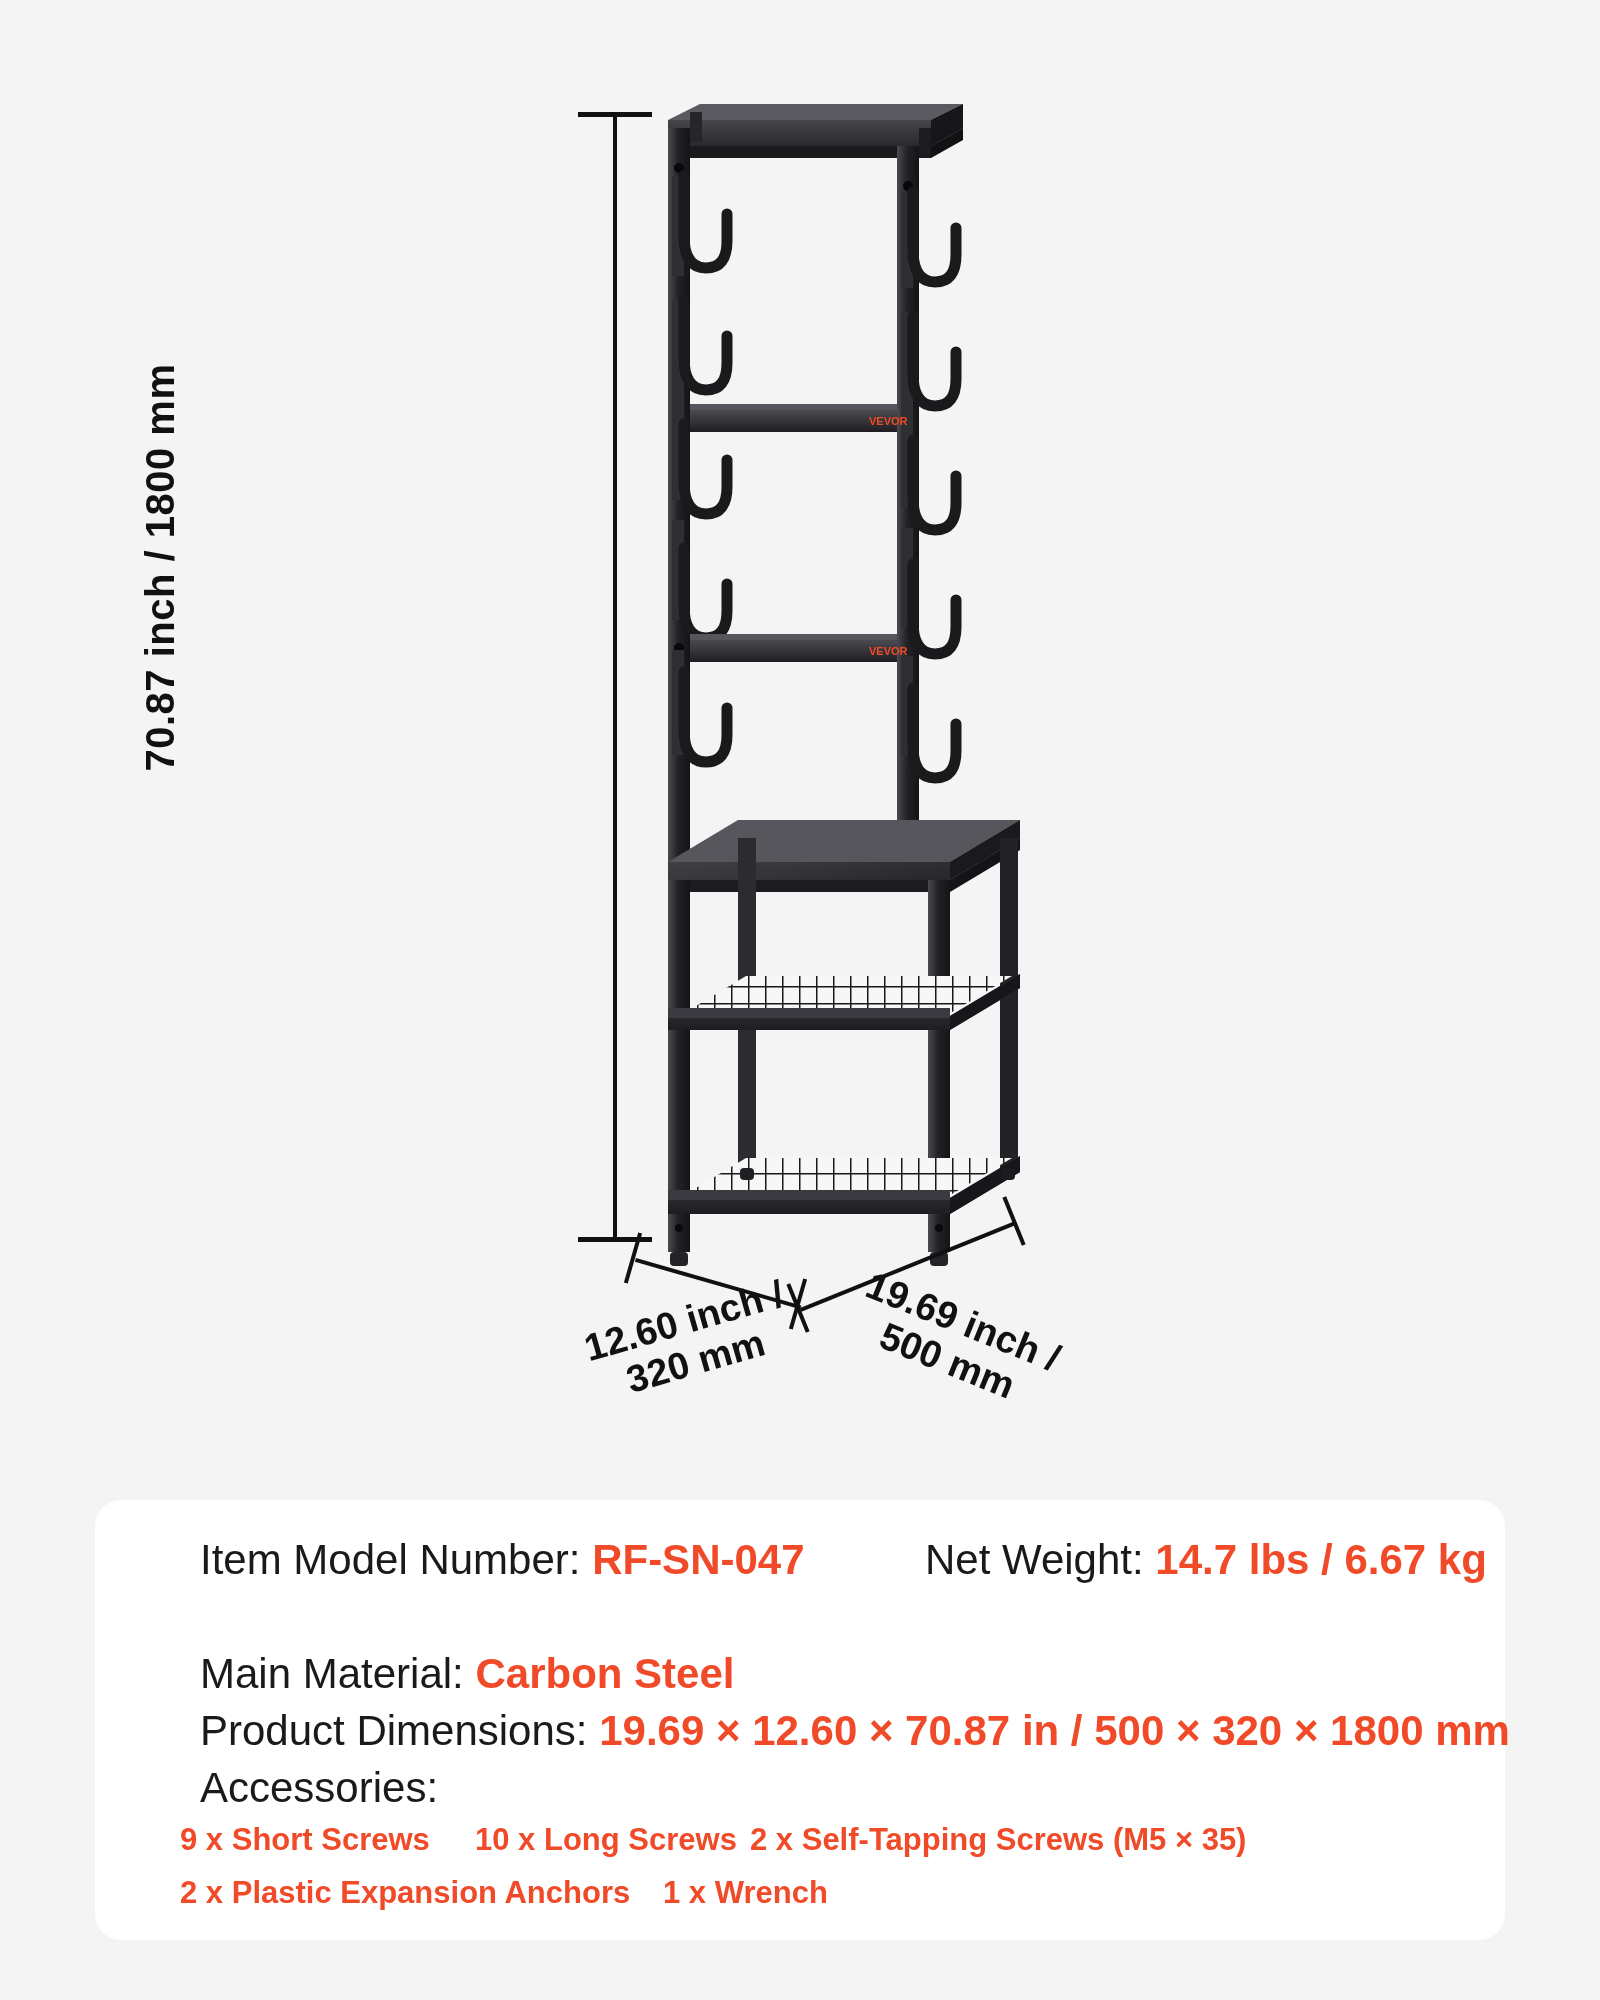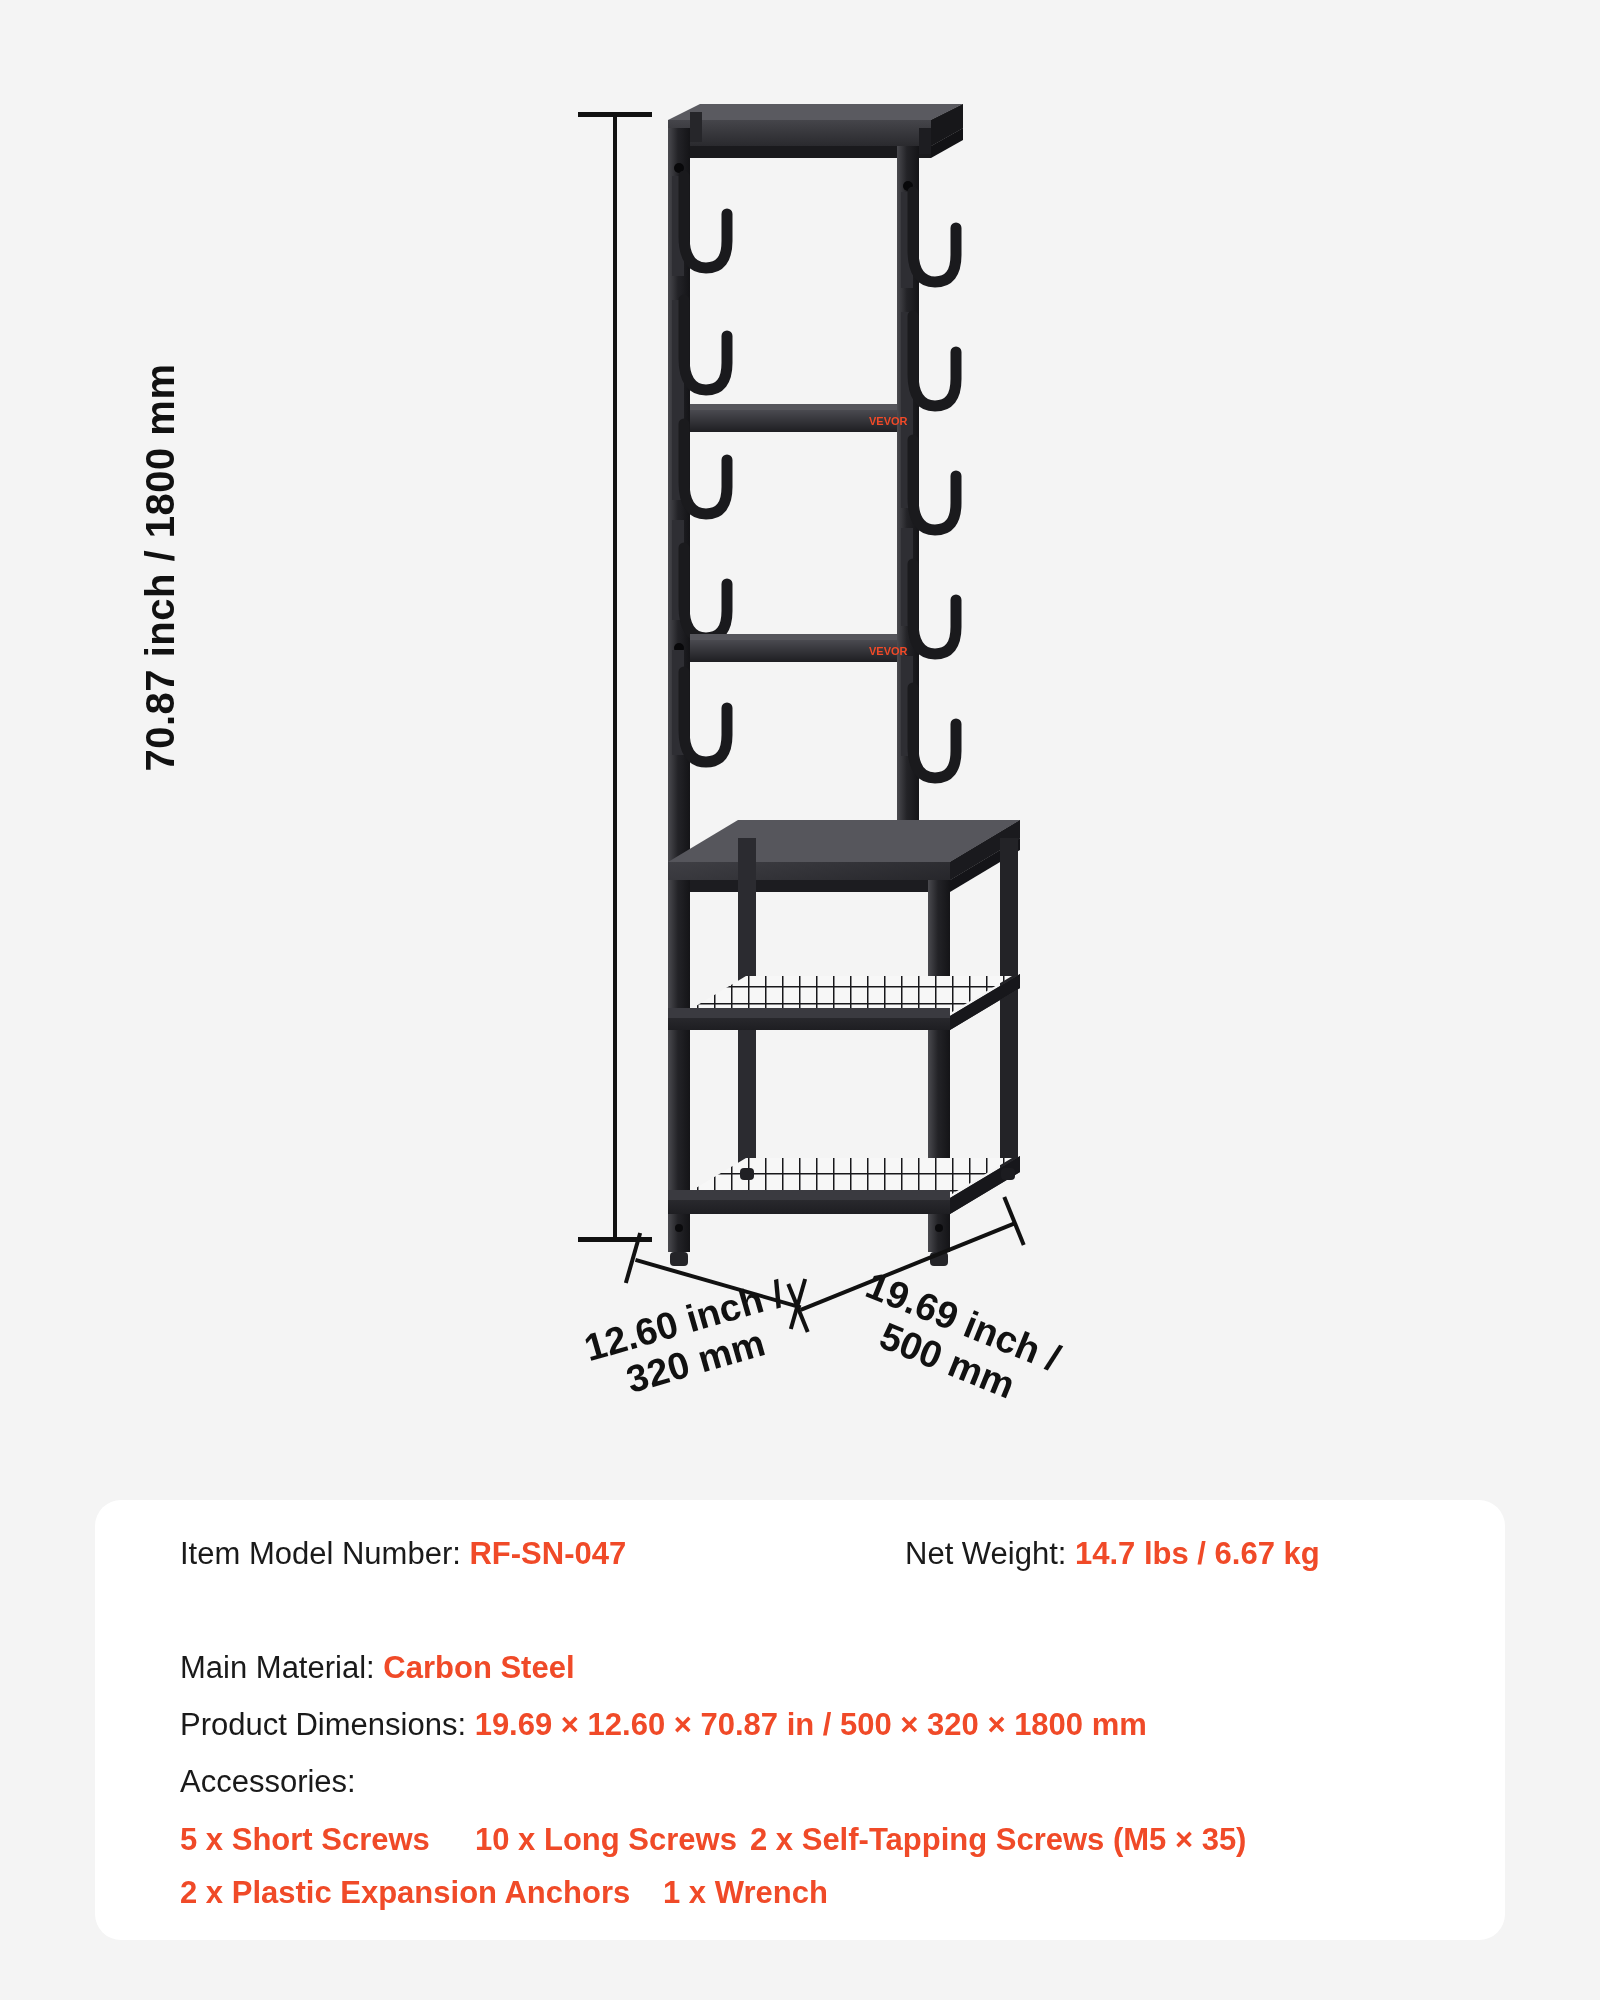--- a/index.html
+++ b/index.html
@@ -55,21 +55,21 @@
     transform:rotate(22deg); transform-origin:50% 50%;
     text-align:center; font-size:38px; font-weight:bold; color:#111; line-height:1.1;
   }
 
   
   #spec-card {
     position:absolute; left:95px; top:1500px;
     width:1410px; height:440px;
     background:#ffffff; border-radius:26px;
   }
-  .spec-row { position:absolute; font-size:31px; color:#1a1a1a; white-space:nowrap; }
+  .spec-row { position:absolute; font-size:42px; color:#1a1a1a; white-space:nowrap;margin-left:20px; }
   .val { color:#f04a28; font-weight:bold; }
   .acc { color:#f04a28; font-weight:bold; font-size:31px; position:absolute; white-space:nowrap; }
 
   #row-model    { left:85px;  top:36px; }
   #row-weight   { left:810px; top:36px; }
   #row-capacity { left:85px;  top:93px; }
   #row-material { left:85px;  top:150px; }
   #row-dims     { left:85px;  top:207px; }
   #row-acc-lbl  { left:85px;  top:264px; }
   #acc-1 { left:85px;  top:322px; }
@@ -255,20 +255,20 @@
 
     <div class="spec-row" id="row-dims">
       <span>Product Dimensions:</span>
       <span class="val"> 19.69 × 12.60 × 70.87 in / 500 × 320 × 1800 mm</span>
     </div>
 
     <div class="spec-row" id="row-acc-lbl">
       <span>Accessories:</span>
     </div>
 
-    <div class="acc" id="acc-1">5 x Short Screws</div>
+    <div class="acc" id="acc-1">9 x Short Screws</div>
     <div class="acc" id="acc-2">10 x Long Screws</div>
     <div class="acc" id="acc-3">2 x Self-Tapping Screws (M5 × 35)</div>
     <div class="acc" id="acc-4">2 x Plastic Expansion Anchors</div>
     <div class="acc" id="acc-5">1 x Wrench</div>
   </div>
 
 </div>
 
 </body></html>

